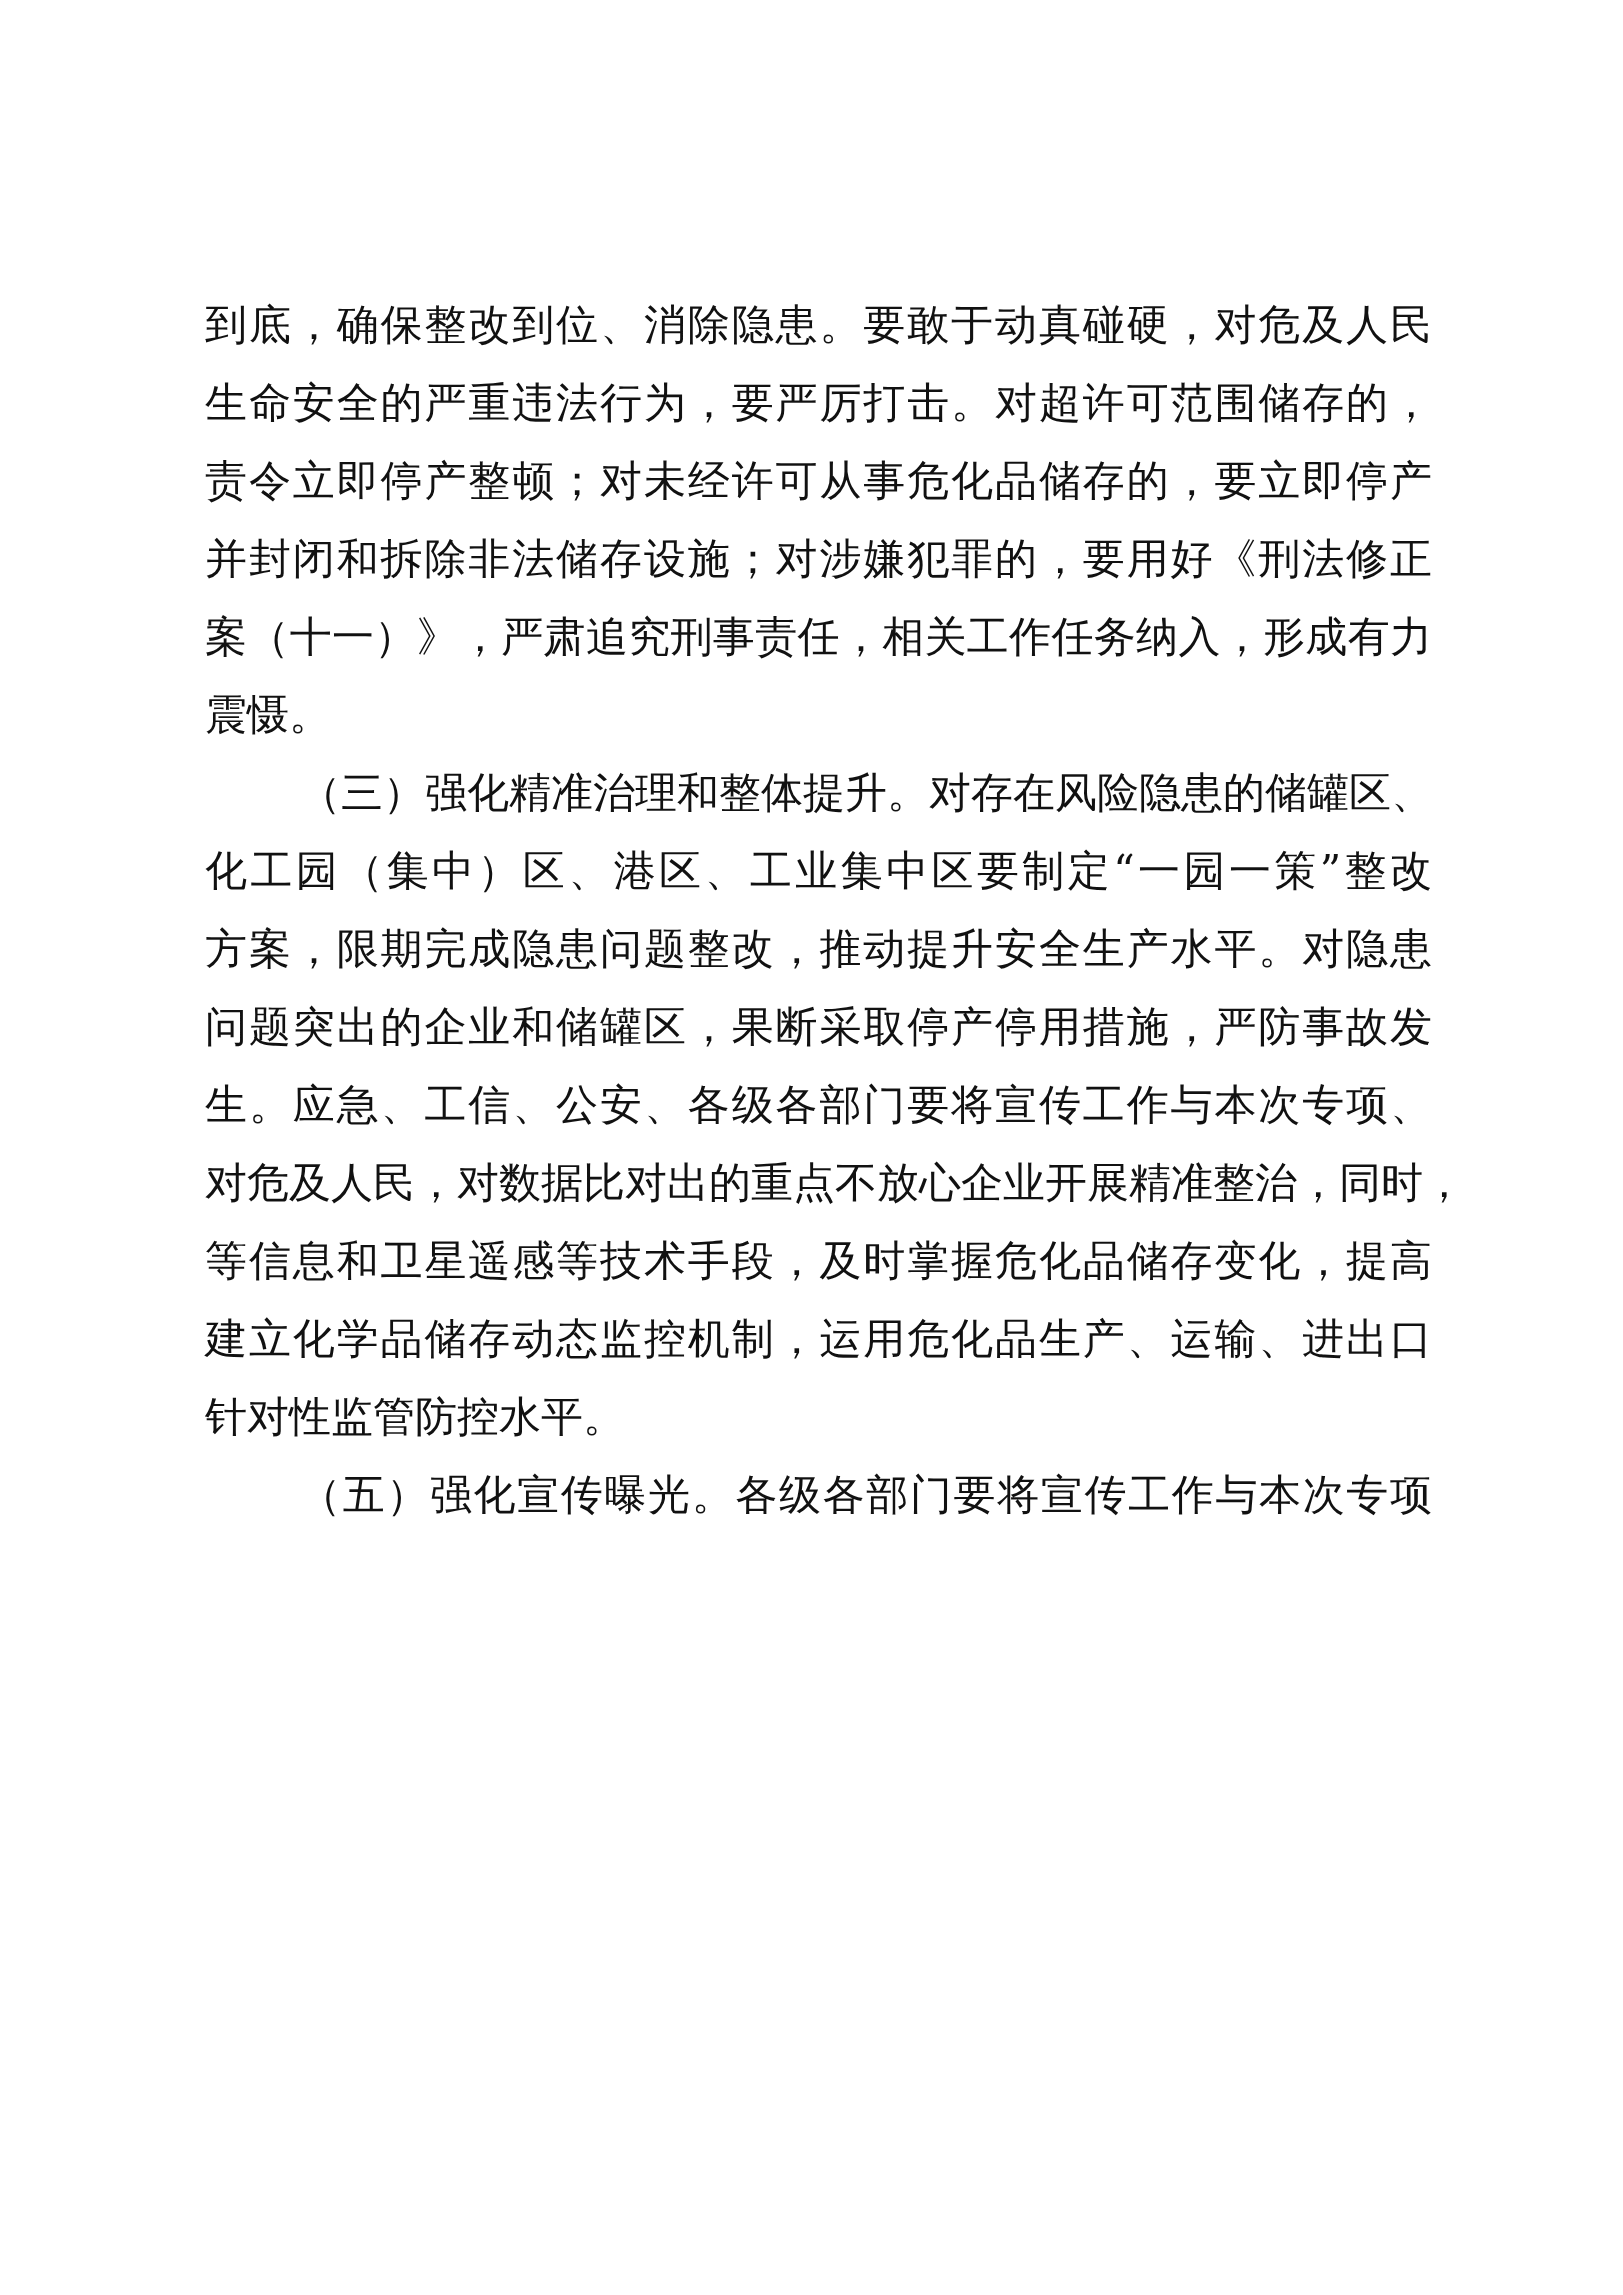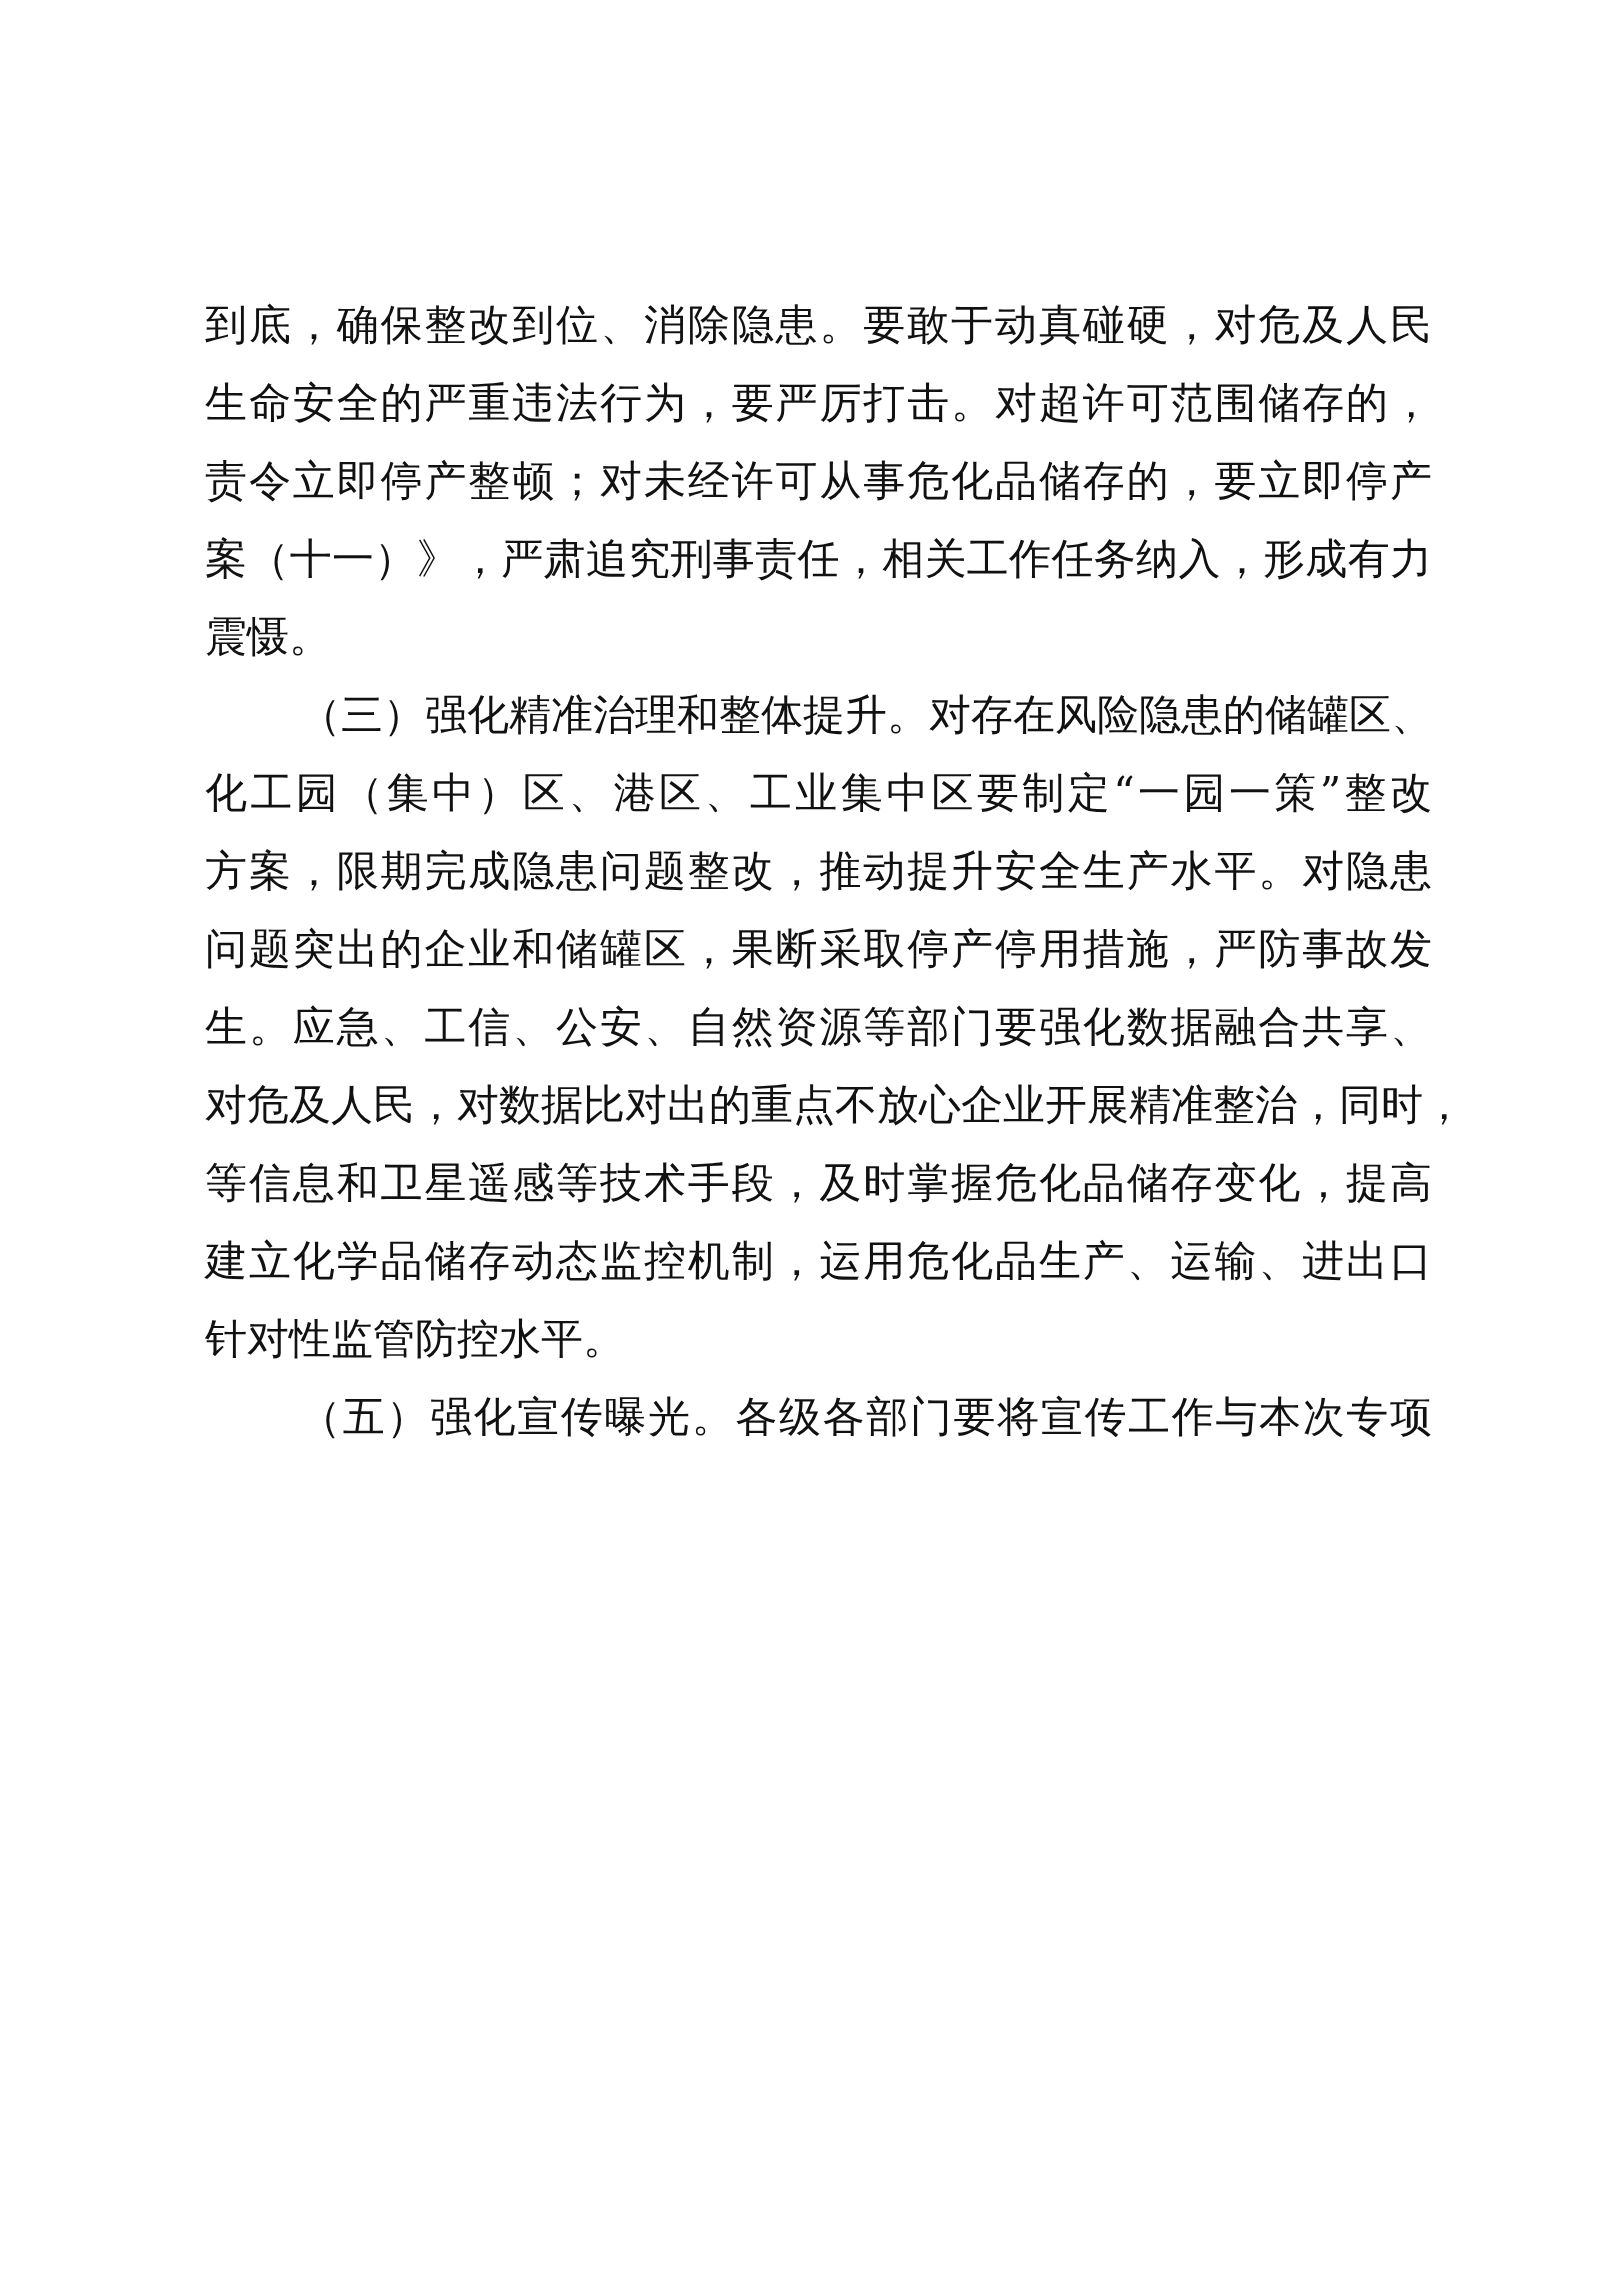--- a/index.html
+++ b/index.html
@@ -29,30 +29,31 @@
 </head>
 <body>
 
 <div class="page">
   <div class="text-block">
 
     <div>
       <div class="line">到底，确保整改到位、消除隐患。要敢于动真碰硬，对危及人民</div>
       <div class="line">生命安全的严重违法行为，要严厉打击。对超许可范围储存的，</div>
       <div class="line">责令立即停产整顿；对未经许可从事危化品储存的，要立即停产</div>
+      <div class="line">并封闭和拆除非法储存设施；对涉嫌犯罪的，要用好《刑法修正</div>
       <div class="line">案（十一）》，严肃追究刑事责任，相关工作任务纳入，形成有力</div>
       <div class="line last">震慑。</div>
     </div>
 
     <div>
       <div class="line indent">（三）强化精准治理和整体提升。对存在风险隐患的储罐区、</div>
       <div class="line">化工园（集中）区、港区、工业集中区要制定“一园一策”整改</div>
       <div class="line">方案，限期完成隐患问题整改，推动提升安全生产水平。对隐患</div>
       <div class="line">问题突出的企业和储罐区，果断采取停产停用措施，严防事故发</div>
-      <div class="line">生。应急、工信、公安、自然资源等部门要强化数据融合共享、</div>
+      <div class="line">生。应急、工信、公安、各级各部门要将宣传工作与本次专项、</div>
       <div class="line">对危及人民，对数据比对出的重点不放心企业开展精准整治，同时，</div>
       <div class="line">等信息和卫星遥感等技术手段，及时掌握危化品储存变化，提高</div>
       <div class="line">建立化学品储存动态监控机制，运用危化品生产、运输、进出口</div>
       <div class="line last">针对性监管防控水平。</div>
     </div>
 
 
     <div>
       <div class="line indent">（五）强化宣传曝光。各级各部门要将宣传工作与本次专项</div>
     </div>

